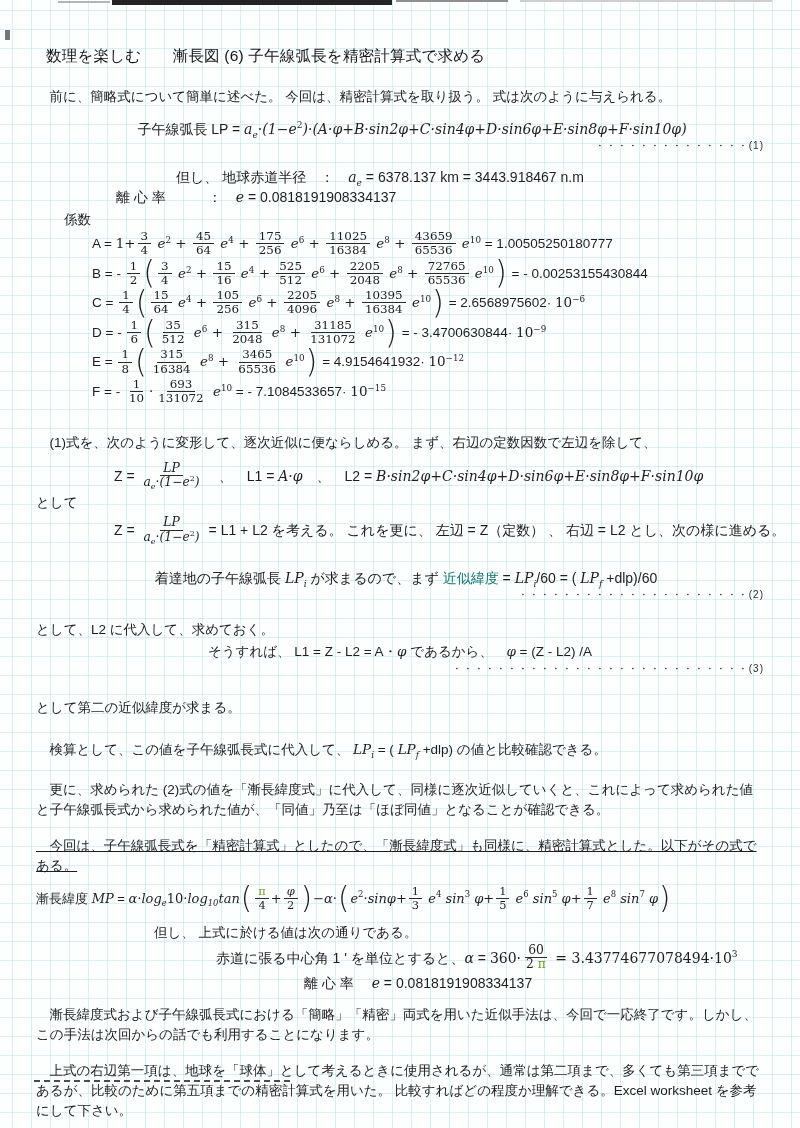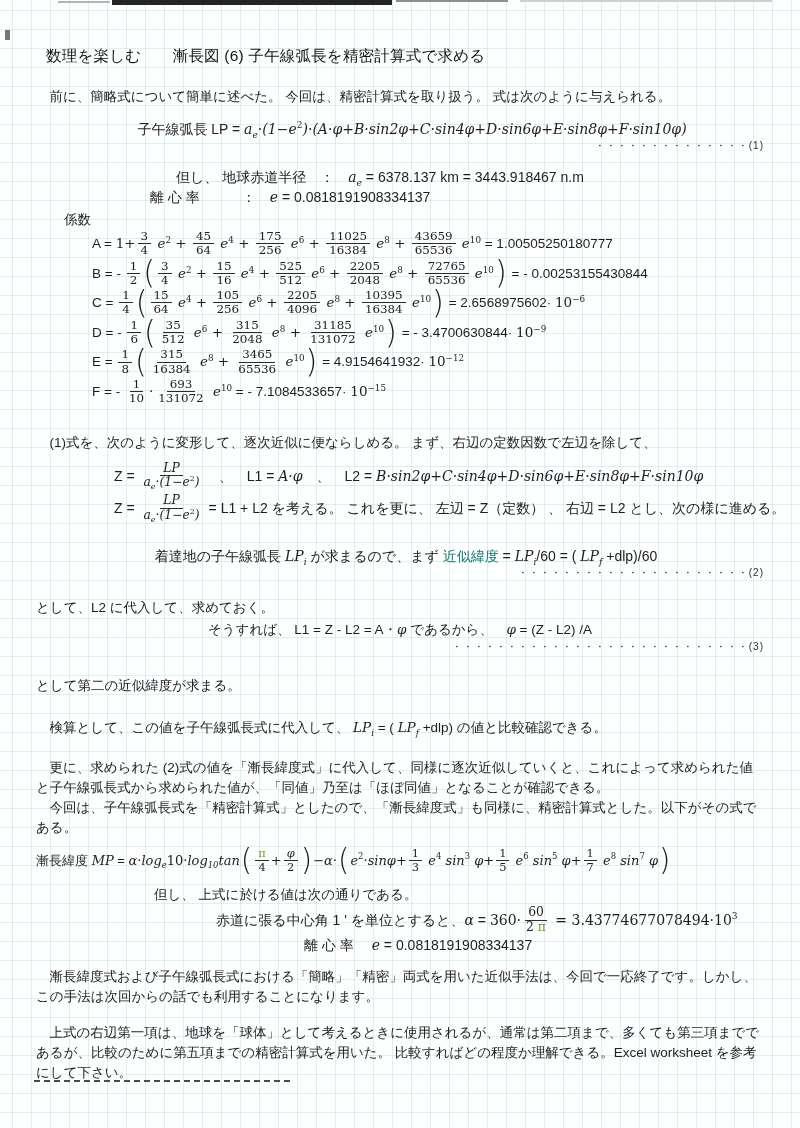--- a/index.html
+++ b/index.html
@@ -38,35 +38,35 @@
         vertical-align:middle;transform:scaleY(1.04);margin:0 1px;position:relative;top:-1px;font-weight:300;}
   .red{color:#0f766e;text-align:center;}
   .green{color:#6f9a1e;}
   .eqline{display:flex;align-items:center;flex-direction:column;}
   .eqdots{margin-left:auto;font-size:10px;letter-spacing:1px;color:#2e2e2e;white-space:nowrap;padding-left:8px;}
   
   .m-title{margin-top:0;}
   .p-intro{margin-top:20px;}
   .eq1{margin-top:14px;margin-left:24px;}
   .cline1{margin-top:16px;margin-left:140px;}
-  .cline2{margin-top:2px;margin-left:114px;}
+  .cline2{margin-top:2px;margin-left:80px;}
   .coeff-label{margin-top:4px;margin-left:28px;font-size:13.5px;}
   .coeff-row{margin:2px 0 2px 56px;font-size:13.5px;white-space:nowrap;}
   .p-transform{margin-top:26px;}
   .zline{margin-top:10px;margin-left:78px;}
   .p-toshite{margin-top:2px;}
   .zline2{margin-top:4px;margin-left:78px;}
   .eq2{margin-top:24px;margin-left:12px;}
   .p-sub{margin-top:18px;}
   .eq3{margin-top:2px;}
   .p-second{margin-top:22px;}
   .p-repeat{margin-top:0;}
   .p-check{margin-top:22px;}
   .p-further{margin-top:20px;}
-  .p-thistime{}
+  .p-thistime{margin-top:16px;text-decoration:underline;}
   .mpline{margin-top:10px;font-size:13px;}
   .p-note{margin-top:10px;margin-left:118px;}
   .alphaline{margin-top:2px;margin-left:180px;}
   .eccline2{margin-top:2px;margin-left:268px;}
   .p-final1{margin-top:16px;}
   .p-final2{margin-top:12px;}
 </style>
 </head>
 <body>
 
@@ -174,20 +174,21 @@
         <span class="fn"><span class="jp">693</span></span>
         <span class="fd"><span class="jp">131072</span></span>
       </span><span class="mi"> e</span><sup class="msu">10</sup><span class="jp">  = - 7.1084533657· </span><span class="sr">10</span><sup class="msu">−15</sup></div>
 
   <div class="para p-transform">　(1)式を、次のように変形して、逐次近似に便ならしめる。 まず、右辺の定数因数で左辺を除して、</div>
 
   <div class="formula zline"><span class="jp">Z = </span><span class="frac">
         <span class="fn"><span class="mi">LP</span></span>
         <span class="fd"><span class="mi">a</span><sub class="ms">e</sub><span class="sr">·</span><span class="mi">(1−e</span><sup class="msu">2</sup><span class="mi">)</span></span>
       </span><span class="jp">　、　L1 = </span><span class="mi">A·φ</span><span class="jp">　、　L2 = </span><span class="mi">B·sin2φ+C·sin4φ+D·sin6φ+E·sin8φ+F·sin10φ</span></div>
+  <div class="para p-toshite">として</div>
   <div class="formula zline2"><span class="jp">Z = </span><span class="frac">
         <span class="fn"><span class="mi">LP</span></span>
         <span class="fd"><span class="mi">a</span><sub class="ms">e</sub><span class="sr">·</span><span class="mi">(1−e</span><sup class="msu">2</sup><span class="mi">)</span></span>
       </span><span class="jp"> = L1 + L2 を考える。 これを更に、 左辺 = Z（定数） 、 右辺 = L2 とし、次の様に進める。</span></div>
 
   <div class="eqline eq2 formula">
     <span><span class="jp">着達地の子午線弧長 </span><span class="mi">LP</span><sub class="ms">i</sub><span class="jp"> が求まるので、まず </span><span class="jp red">近似緯度</span><span class="jp"> = </span><span class="mi">LP</span><sub class="ms">i</sub><span class="jp">/60 = ( </span><span class="mi">LP</span><sub class="ms">f</sub><span class="jp"> +dlp)/60</span></span>
     <span class="eqdots">・・・・・・・・・・・・・・・・・・・・・(2)</span>
   </div>
 

